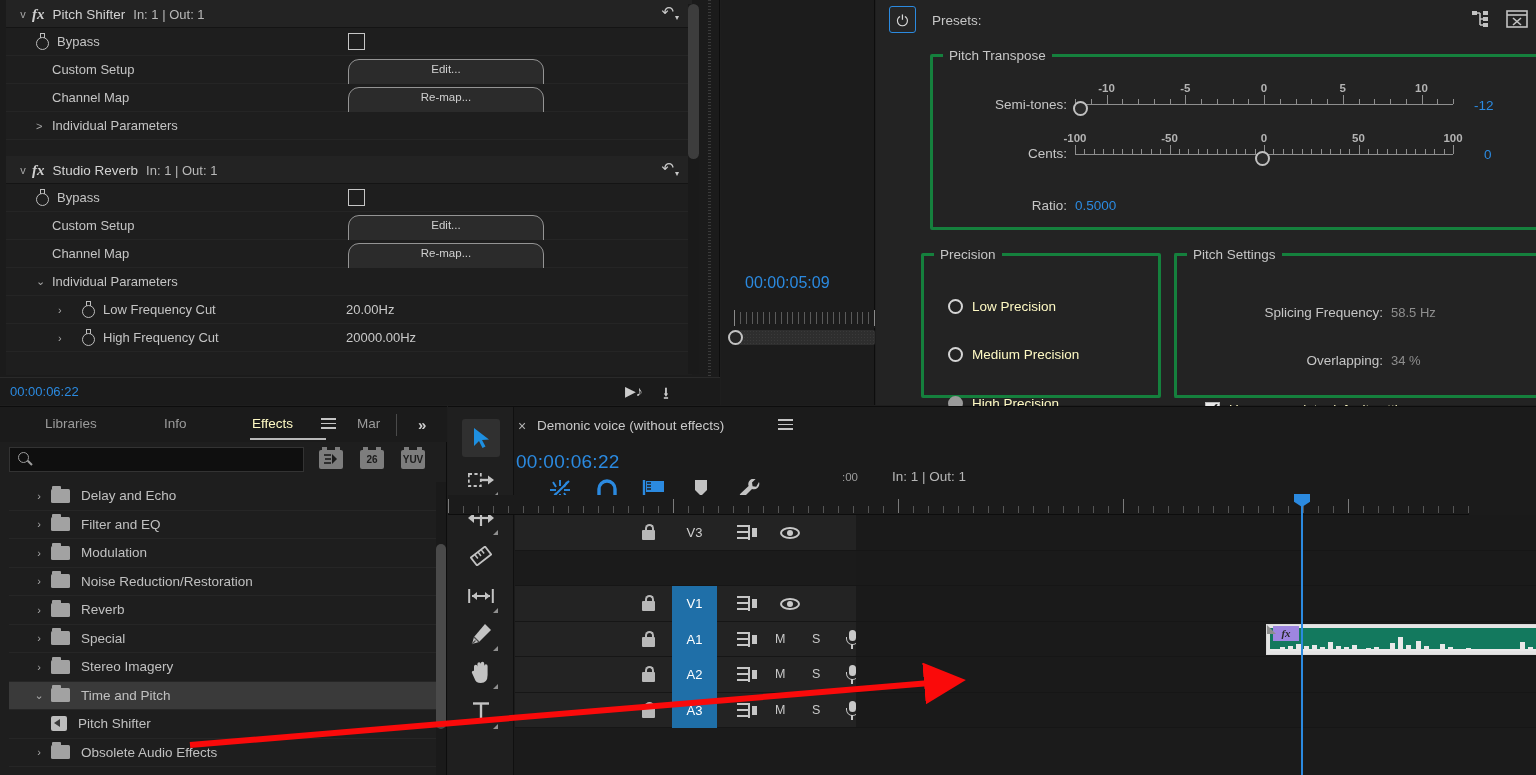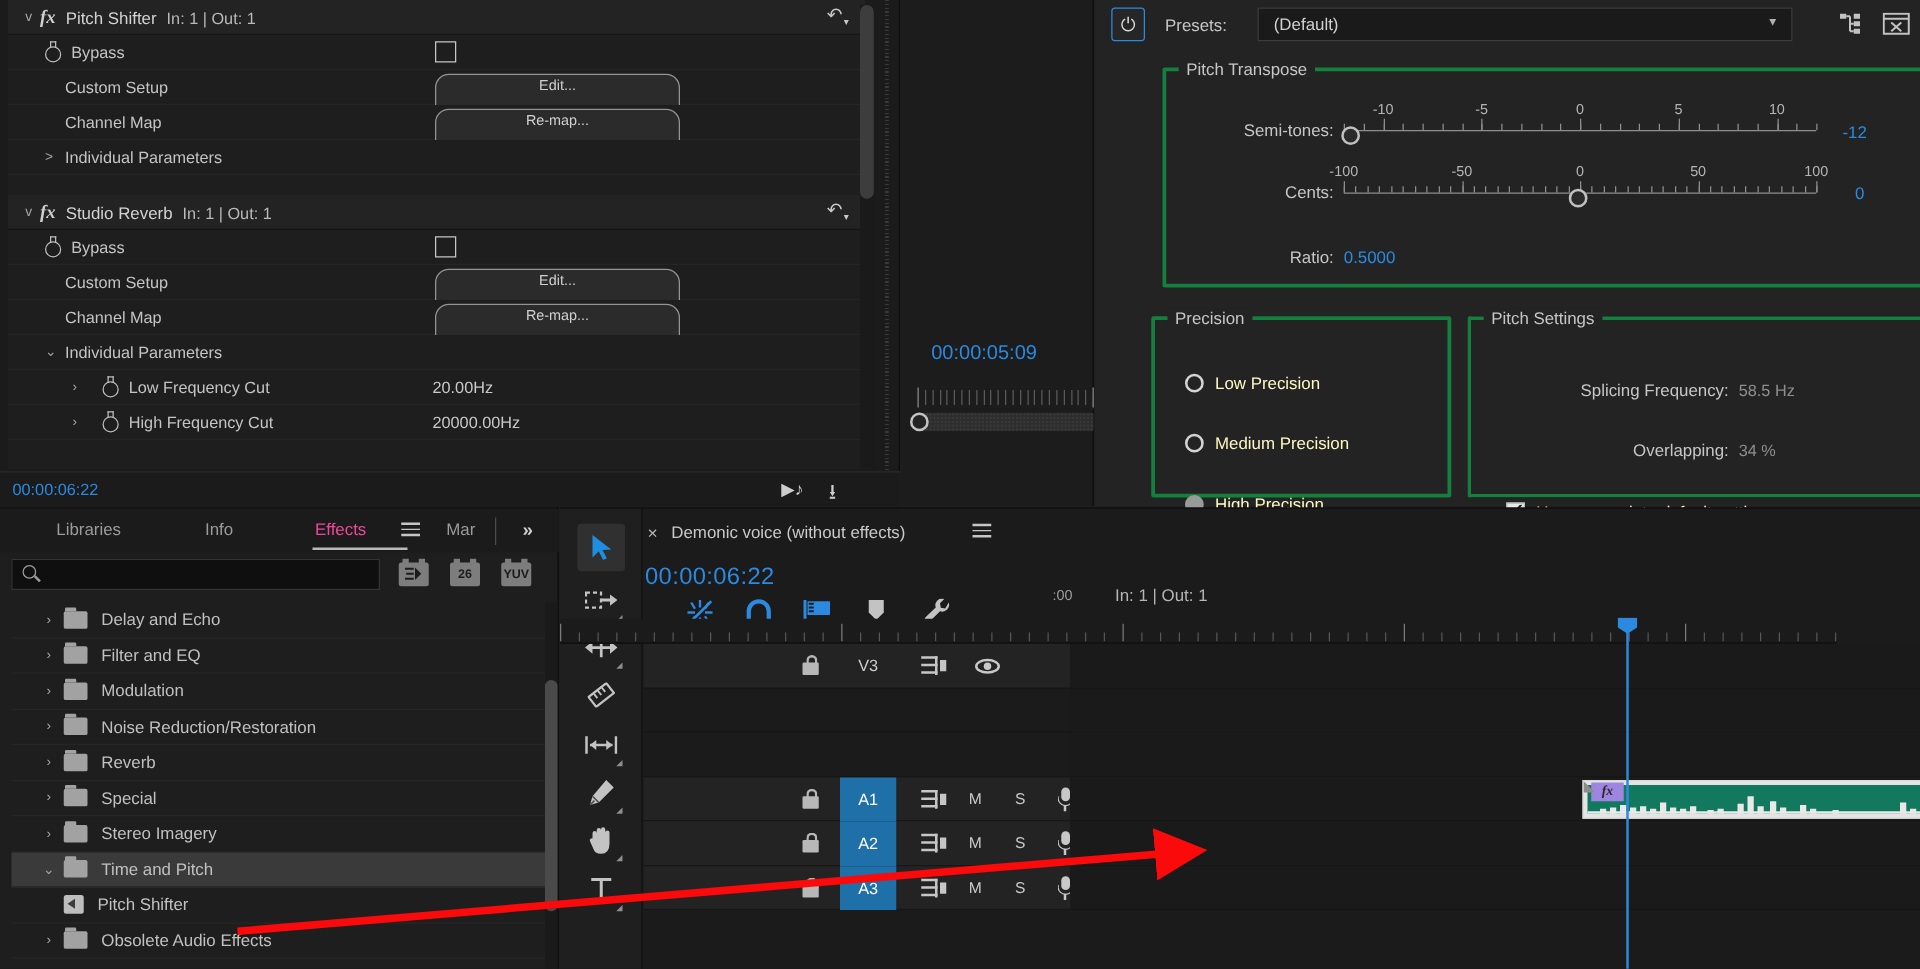--- a/index.html
+++ b/index.html
@@ -157,21 +157,21 @@
   .fieldlbl { position: absolute; font-size: 13.5px; color: #c6c6c6; text-align: right; }
   .bluenum { color: #2b8ae0; font-size: 13.5px; position: absolute; }
   .dimval { color: #8e8e8e; font-size: 13px; position: absolute; }
 
   
   .sruler { position: absolute; height: 24px; }
   .sruler .axis { position: absolute; left: 0; bottom: 4px; width: 100%; height: 1px; background: #8e8e8e; }
   .sruler .tk { position: absolute; bottom: 5px; width: 1px; background: #8e8e8e; }
   .sruler .tk.maj { height: 9px; }
   .sruler .tk.min { height: 5px; }
-  .sruler .lab { position: absolute; bottom: 15px; font-size: 11.5px; color: #b4b4b4; transform: translateX(-50%); white-space: nowrap; }
+  .sruler .lab { position: absolute; bottom: 15px; font-size: 11.5px; color: #b4b4b4; transform: translateX(-50%); white-space: nowrap; font-weight: bold; }
   .sknob {
     position: absolute; width: 15px; height: 15px; border: 2px solid #c0c0c0;
     border-radius: 50%; background: #2a2a2a;
   }
 
   .radio {
     position: absolute; width: 15px; height: 15px; border-radius: 50%;
     border: 2px solid #d4d4d4; background: transparent;
   }
   .radio.on { background: #9a9a9a; border-color: #9a9a9a; }
@@ -186,21 +186,21 @@
 
   
   #effects-panel {
     left: 0; top: 406px; width: 447px; height: 369px; background: #1e1e1e;
     border-top: 1px solid #0d0d0d; border-right: 1px solid #0d0d0d;
   }
   #eff-tabbar { position: absolute; left: 0; top: 0; width: 447px; height: 35px; background: #1b1b1b; }
   .eff-tab {
     position: absolute; top: 9px; font-size: 13.5px; color: #9b9b9b;
   }
-  .eff-tab.active { color: #ec4899; }
+  .eff-tab.active { color: #fef9c3; }
   .eff-tab-underline {
     position: absolute; height: 2px; background: #b9b9b9; top: 31px;
   }
   #eff-menu-ic { position: absolute; left: 321px; top: 11px; }
   .hamb { width: 15px; height: 11px; position: relative; }
   .hamb i { position: absolute; left: 0; width: 15px; height: 1.6px; background: #c5c5c5; display: block; }
   .hamb i:nth-child(1) { top: 0; } .hamb i:nth-child(2) { top: 4.6px; } .hamb i:nth-child(3) { top: 9.2px; }
   #eff-divider { position: absolute; left: 396px; top: 7px; width: 1px; height: 22px; background: #4a4a4a; }
   #eff-overflow { position: absolute; left: 418px; top: 9px; font-size: 15px; color: #cfcfcf; font-weight: bold; }
 
@@ -486,24 +486,20 @@
     <div id="prog-bar"></div>
     <div id="prog-handle"></div>
   </div>
 
   <div id="plugin" class="abs">
     <div id="plg-top">
       <div id="power-btn">
           <span class="pw">⏻</span>
         </div>
       <span id="presets-label">Presets:</span>
-      <div id="presets-select">
-        <span id="presets-value">(Default)</span>
-        <span id="presets-caret">▾</span>
-      </div>
       <span class="plg-ic" style="left:595px;top:10px;">
         <svg width="20" height="18" viewBox="0 0 20 18">
             <rect x="1" y="1" width="5" height="4" fill="#c2c2c2"></rect>
             <rect x="12" y="1" width="5" height="4" fill="#c2c2c2"></rect>
             <rect x="12" y="7" width="5" height="4" fill="#c2c2c2"></rect>
             <rect x="12" y="13" width="5" height="4" fill="#c2c2c2"></rect>
             <path d="M9 3 L9 15" stroke="#c2c2c2" stroke-width="1.6" fill="none"></path>
             <path d="M6 3 L9 3 M9 9 L12 9 M9 15 L12 15" stroke="#c2c2c2" stroke-width="1.6" fill="none"></path>
           </svg>
       </span>
@@ -947,20 +943,38 @@
               <span class="oval"></span>
               <span class="pup"></span>
             </span>
           </div>
           <div class="tbody"></div>
         </div>
         <div class="track-row">
           <div class="tbody"></div>
         </div>
         <div class="track-row">
+          <div class="th">
+            <span class="lock-ic">
+              <span class="body"></span>
+              <span class="shk"></span>
+            </span>
+            <span class="trk-name on">V1</span>
+            <span class="sync-ic">
+              <span class="r" style="left:0;top:0;width:13px;"></span>
+              <span class="r" style="left:0;top:6px;width:13px;"></span>
+              <span class="r" style="left:0;top:12px;width:13px;"></span>
+              <span class="r" style="left:11px;top:0;width:2.3px;height:15px;"></span>
+              <span class="r" style="left:15px;top:3px;width:5px;height:9px;"></span>
+            </span>
+            <span class="eye-ic">
+              <span class="oval"></span>
+              <span class="pup"></span>
+            </span>
+          </div>
           <div class="tbody"></div>
         </div>
         <div class="track-row">
           <div class="th">
             <span class="lock-ic">
               <span class="body"></span>
               <span class="shk"></span>
             </span>
             <span class="trk-name on">A1</span>
             <span class="sync-ic">

